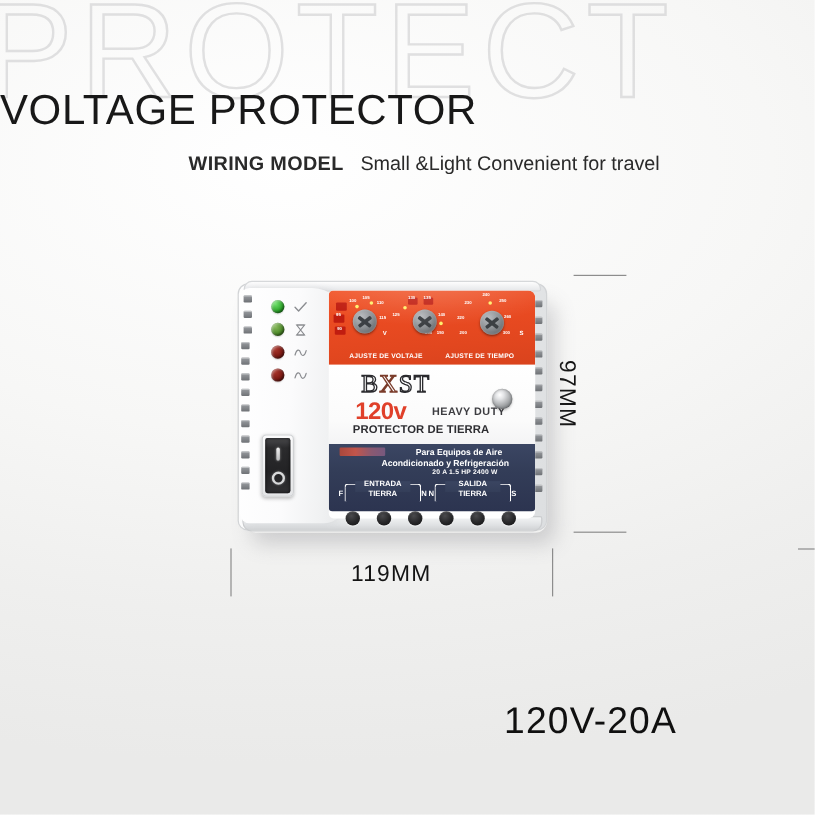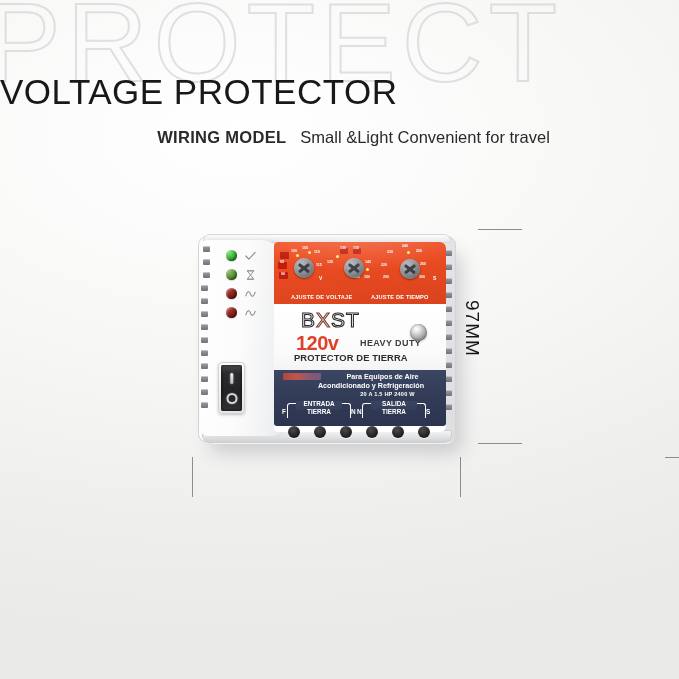--- a/index.html
+++ b/index.html
@@ -209,21 +209,21 @@
     width: 172px; height: 66px;
     background: linear-gradient(180deg,#ffffff 0%,#fbfbfb 70%,#f4f4f5 100%);
   }
   .brand {
     position: absolute; left: 27px; top: 4px;
     font-size: 21px;
     letter-spacing: 1px;
     color: transparent;
     -webkit-text-stroke: 1.1px #2a2a2e;
     font-weight: 400;
-    font-family: Liberation Sans, sans-serif;
+    font-family: Liberation Serif, serif;
   }
   .brand .x-red { -webkit-text-stroke: 1.1px #7a3b2a; }
   .volt {
     position: absolute; left: 22px; top: 28px;
     font-size: 20px; font-weight: 700;
     color: #e0402a;
     letter-spacing: -0.5px;
   }
   .heavy {
     position: absolute; left: 86px; top: 34px;
@@ -373,20 +373,21 @@
   <div class="subtitle">
     <span class="sub-a">WIRING MODEL</span><span class="sub-b">Small  &amp;Light Convenient for travel</span>
   </div>
 
   <div class="dim-line dim-v-top"></div>
   <div class="dim-line dim-v-bot"></div>
   <div class="dim-line dim-h-left"></div>
   <div class="dim-line dim-h-right"></div>
   <div class="dim-line dim-h-right2"></div>
   <div class="dim-label-v">97MM</div>
+  <div class="dim-label-h">119MM</div>
 
   <div id="device">
 
     <div class="dev-shadow"></div>
     <div class="body-shell"></div>
     <div class="body-top-edge"></div>
     <div class="body-bot-edge"></div>
     <div class="left-bulge"></div>
 
     <div class="vents vents-left" id="ventsL">
@@ -549,14 +550,15 @@
         <div class="screw" style="left: 0px; top: 0px;"></div>
         <div class="screw" style="left: 26px; top: 0px;"></div>
         <div class="screw" style="left: 52px; top: 0px;"></div>
         <div class="screw" style="left: 78px; top: 0px;"></div>
         <div class="screw" style="left: 104px; top: 0px;"></div>
         <div class="screw" style="left: 130px; top: 0px;"></div>
       </div>
 
   </div>
 
+  <div class="model-label">120V-20A</div>
 
 </div>
 
 </body></html>

